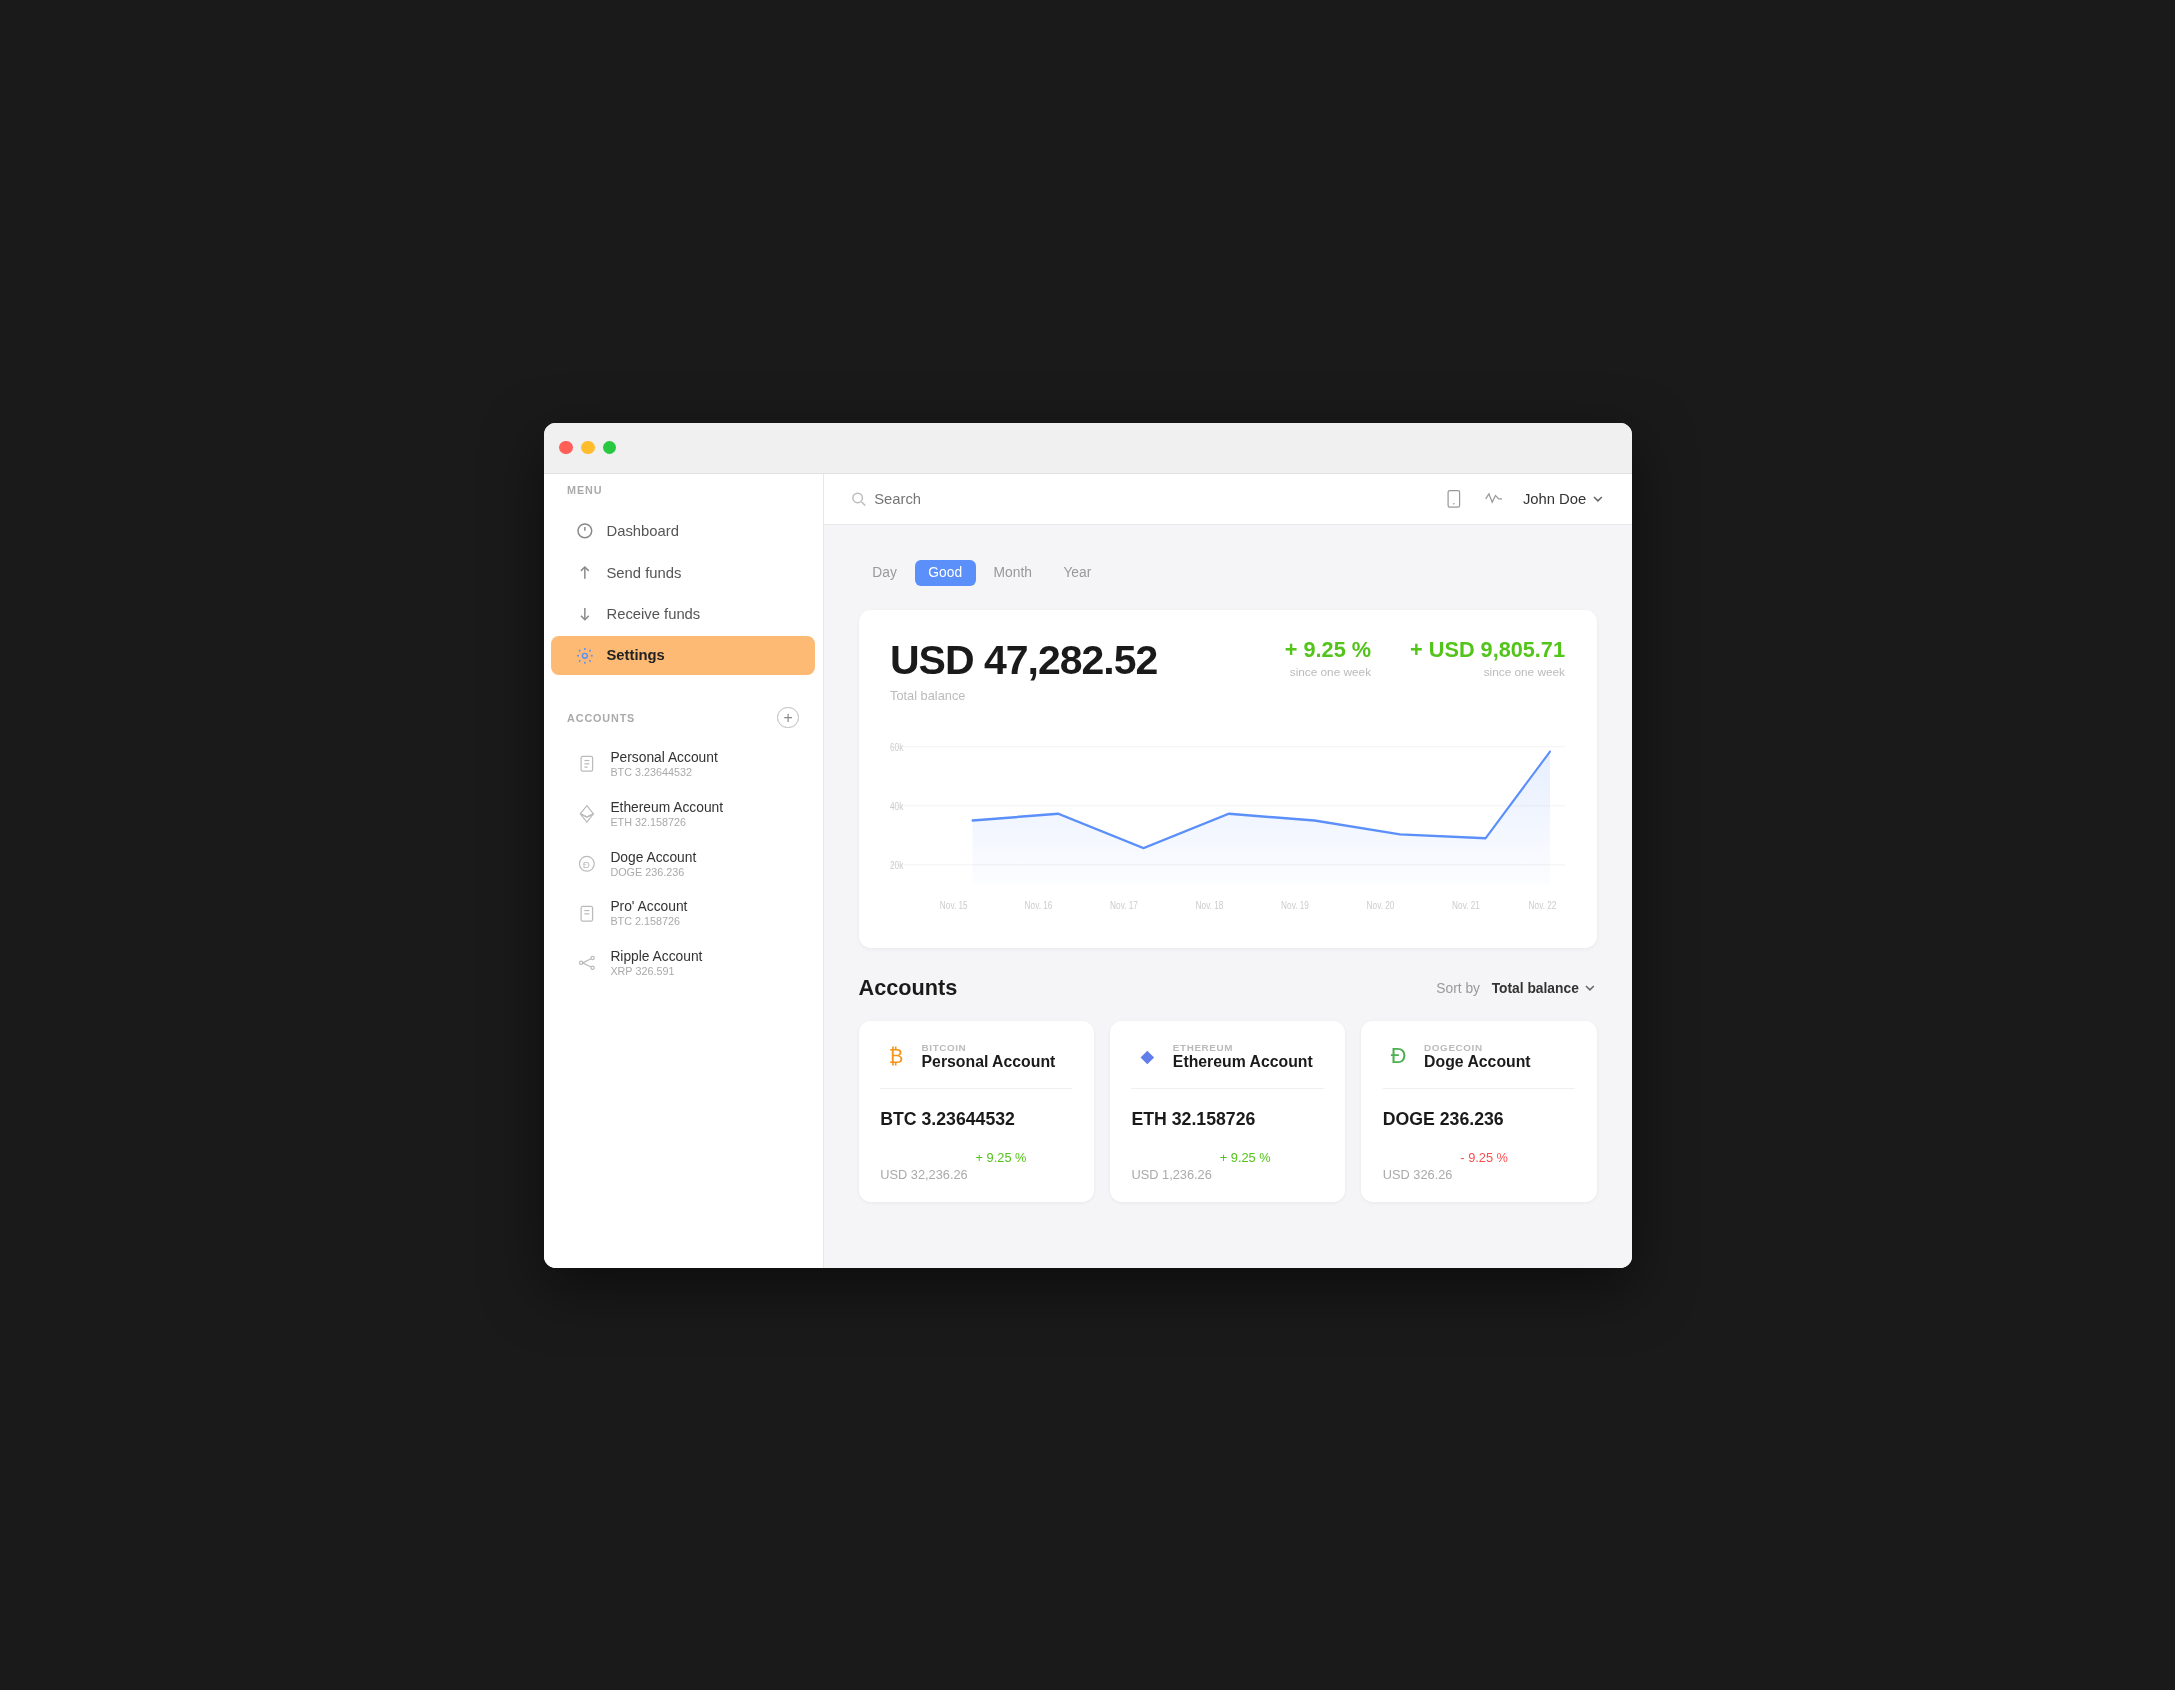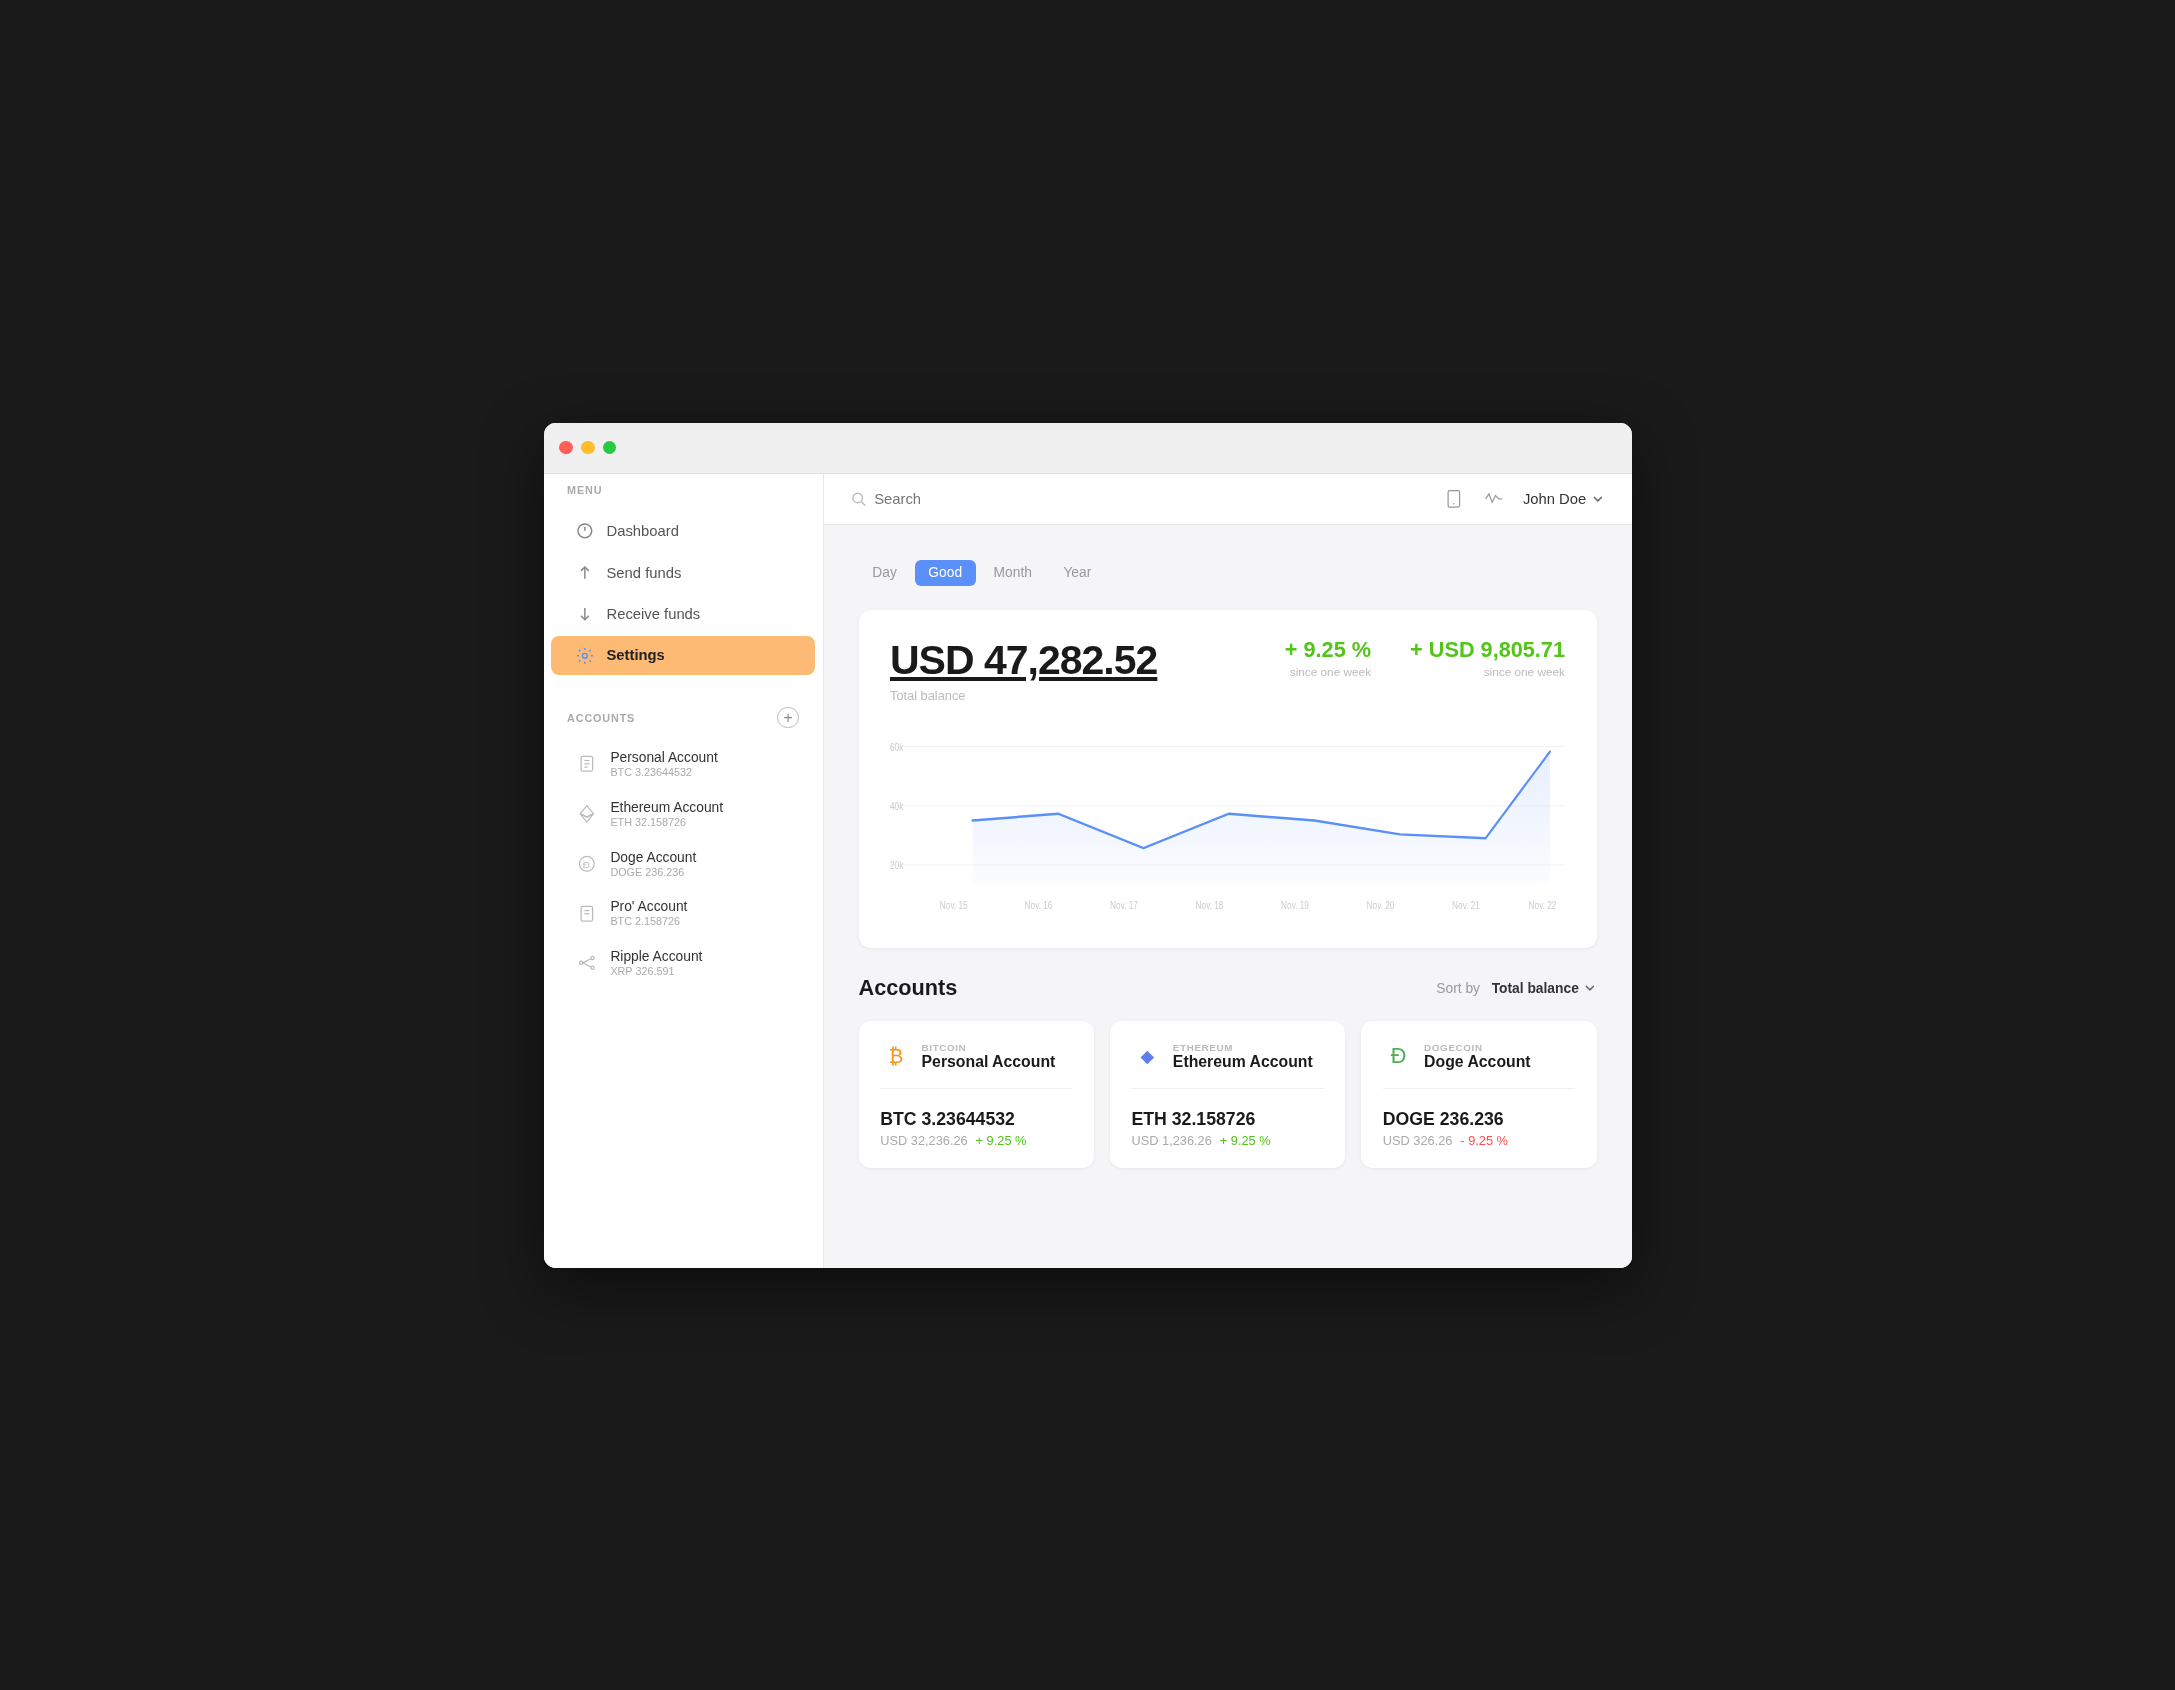--- a/index.html
+++ b/index.html
@@ -255,21 +255,20 @@
       display: flex;
       align-items: flex-start;
       justify-content: space-between;
       margin-bottom: 23.6px;
     }
     .balance-amount {
       font-size: 41px;
       font-weight: 700;
       color: #1a1a1a;
       letter-spacing: -1px;
-      text-decoration: underline;
     }
     .balance-label {
       font-size: 12.8px;
       color: #bbb;
       margin-top: 3.9px;
     }
     .balance-stats {
       display: flex;
       gap: 39px;
     }
@@ -364,21 +363,21 @@
       font-weight: 700;
       color: #1a1a1a;
       margin-bottom: 3.9px;
     }
     .card-usd-row {
       display: flex;
       align-items: center;
       gap: 7.9px;
       font-size: 12.8px;
     }
-    .card-usd { color: #aaa; }
+    .card-usd { color: #aaa; margin-top: 34px; }
     .card-change.positive { color: #52c41a; }
     .card-change.negative { color: #ff4d4f; }
   </style>
 </head>
 <body>
 
 <div class="window">
 
   <div class="titlebar">
     <div class="traffic-lights">

